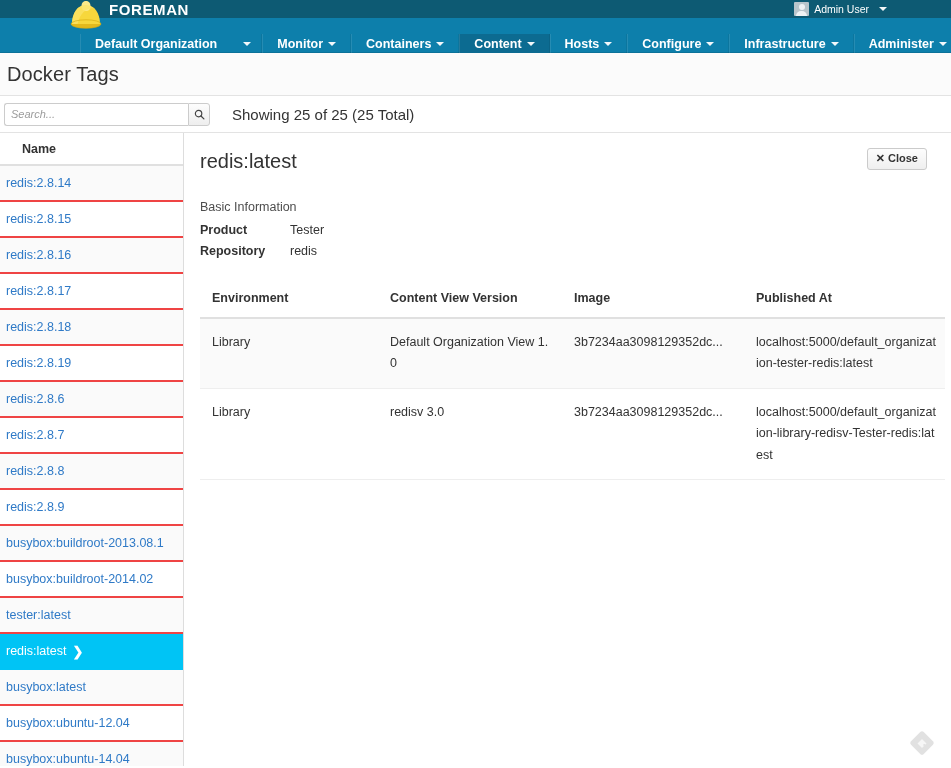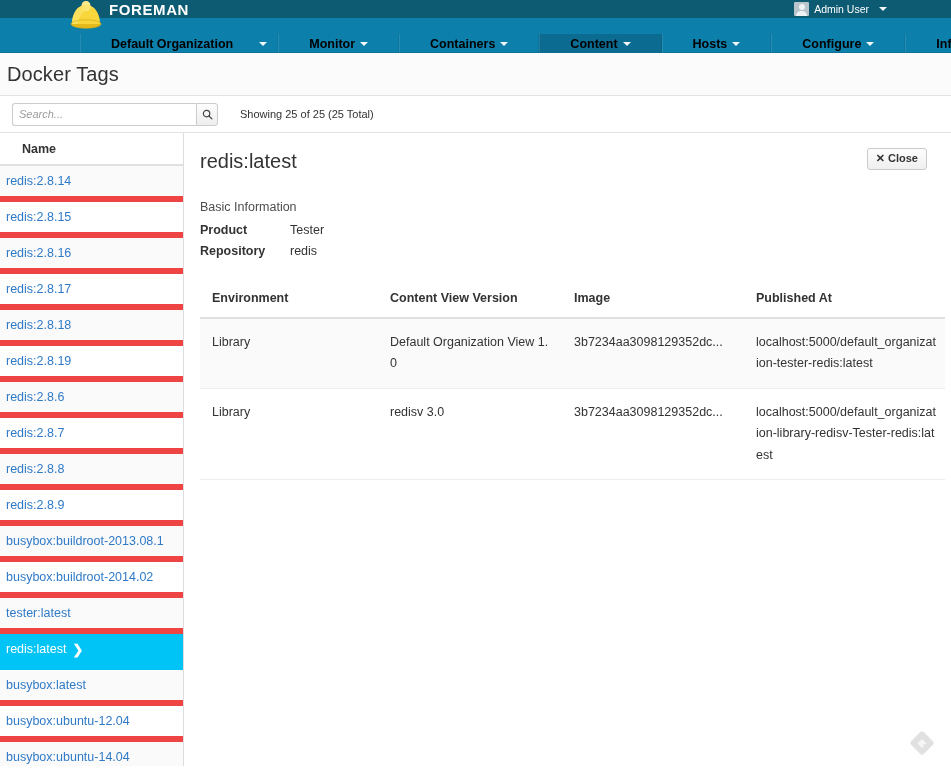--- a/index.html
+++ b/index.html
@@ -97,22 +97,22 @@
     height: 35px;
     background: #0d7fab;
     display: flex;
     align-items: stretch;
     position: relative;
     box-shadow: inset 0 -1px 0 rgba(0,0,0,0.10);
   }
   .nav-item {
     display: flex;
     align-items: center;
-    padding: 0 30px;
-    color: #000000;
+    padding: 0 14px;
+    color: #ffffff;
     font-size: 12.5px;
     font-weight: bold;
     white-space: nowrap;
     cursor: pointer;
     border-left: 1px solid rgba(255,255,255,0.10);
     border-right: 1px solid rgba(0,0,0,0.07);
     margin-top: 16px;
   }
   .nav-item.org {
     margin-left: 80px;
@@ -139,21 +139,21 @@
     letter-spacing: 0.1px;
   }
 
   
   .toolbar {
     height: 37px;
     background: #ffffff;
     border-bottom: 1px solid #e3e3e3;
     display: flex;
     align-items: center;
-    padding-left: 12px;
+    padding-left: 4px;
   }
   .search-group {
     display: flex;
     align-items: stretch;
     height: 23px;
   }
   .search-input {
     width: 184px;
     border: 1px solid #cccccc;
     border-right: none;
@@ -173,21 +173,21 @@
     border-radius: 0 3px 3px 0;
     background: linear-gradient(#fdfdfd, #eeeeee);
     display: flex;
     align-items: center;
     justify-content: center;
     cursor: pointer;
     padding: 0;
   }
   .showing-text {
     margin-left: 22px;
-    font-size: 11px;
+    font-size: 15px;
     color: #333333;
   }
 
   
   .content-split {
     display: flex;
     height: 633px;
     align-items: stretch;
   }
 
@@ -209,21 +209,21 @@
     color: #333333;
     border-bottom: 2px solid #e0e0e0;
   }
   .tag-row {
     height: 36px;
     display: flex;
     align-items: center;
     padding-left: 6px;
     font-size: 12.5px;
     color: #2f7ac7;
-    border-bottom: 6px solid #ef4444;
+    border-bottom: 2px solid #ef4444;
     cursor: pointer;
     white-space: nowrap;
     overflow: hidden;
   }
   .tag-row.odd { background: #fafafa; }
   .tag-row.selected {
     background: #00c4f5;
     color: #ffffff;
     border-bottom-color: #00c4f5;
     font-weight: normal;

